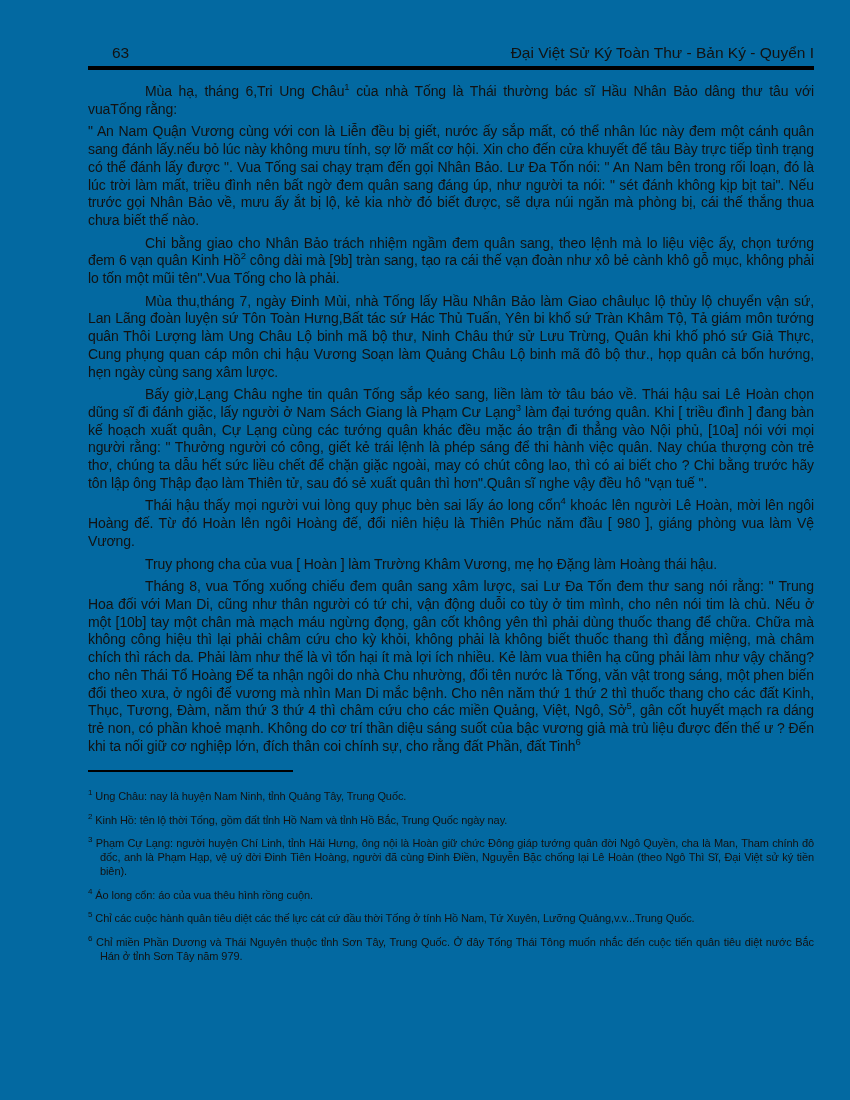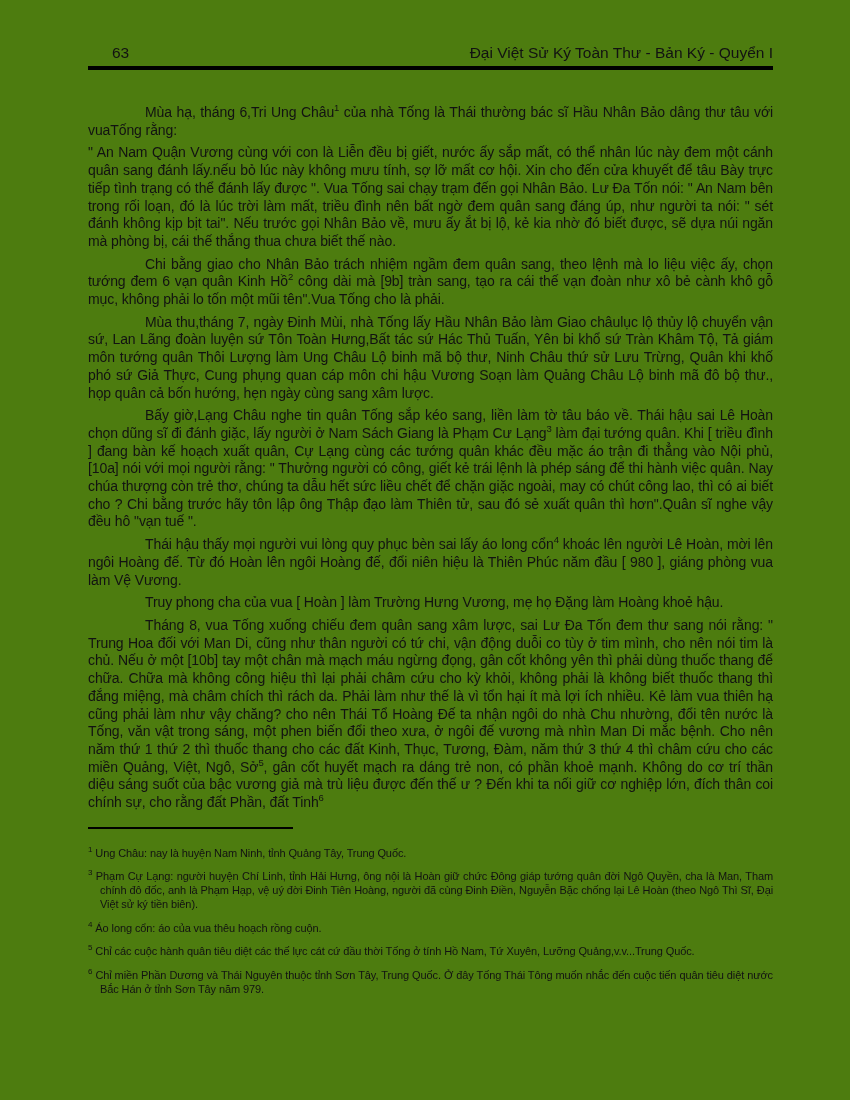--- a/index.html
+++ b/index.html
@@ -1,40 +1,40 @@
 <!DOCTYPE html>
 <html><head>
 <meta charset="utf-8">
 <style>
   html, body { margin: 0; padding: 0; background: #ffffff; }
   .page {
     position: relative;
     width: 850px;
     height: 1100px;
     box-sizing: border-box;
-    background: #4d7c0f;
+    background: #0369a1;
     color: #121212;
     font-family: "Liberation Sans", "DejaVu Sans", sans-serif;
-    padding: 44px 77px 0 88px;
+    padding: 44px 36px 0 88px;
     overflow: hidden;
   }
   .page-header {
     display: flex;
     align-items: baseline;
     font-size: 15.5px;
   }
   .page-number { width: 60px; padding-left: 24px; }
   .page-title { flex: 1; text-align: right; }
   .header-rule {
     height: 4px;
     background: #000000;
     margin-top: 4px;
   }
   .content {
-    margin-top: 34px;
+    margin-top: 13px;
     font-size: 14px;
     line-height: 17.7px;
     text-align: justify;
     letter-spacing: -0.1px;
   }
   .content p { margin: 0 0 5px 0; }
   .content p.indent { text-indent: 57px; }
   sup { font-size: 9.5px; line-height: 0; }
   .bold { font-weight: normal; }
   .footnote-separator {
@@ -68,27 +68,28 @@
   </div>
   <div class="header-rule"></div>
 
   <div class="content">
     <p class="indent"><span>Mùa hạ, tháng 6,Tri Ung Châu</span><sup>1</sup><span> của nhà Tống là  Thái thường bác sĩ Hầu Nhân Bảo dâng thư tâu với vuaTống rằng:</span></p>
     <p><span>" An Nam Quận Vương cùng với con là Liễn đều bị giết, nước ấy sắp mất, có thể nhân lúc này đem một cánh quân sang đánh lấy.nếu bỏ lúc này không mưu tính, sợ lỡ mất cơ hội. Xin cho đến cửa khuyết để tâu Bày trực tiếp tình trạng có thể đánh lấy được ". Vua Tống sai chạy trạm đến gọi Nhân Bảo. Lư Đa Tốn nói: " An Nam bên trong rối loạn, đó là lúc trời làm mất, triều đình nên bất ngờ đem quân sang đáng úp, như người ta nói: " sét đánh không kịp bịt tai". Nếu trước gọi Nhân Bảo về, mưu ấy ắt bị lộ, kẻ kia nhờ đó biết được, sẽ dựa núi ngăn mà phòng bị, cái thế thắng thua chưa biết thế nào.</span></p>
     <p class="indent"><span>Chi bằng giao cho Nhân Bảo trách nhiệm ngầm đem quân sang, theo lệnh mà lo liệu việc ấy, chọn tướng đem 6 vạn quân Kinh Hồ</span><sup>2</sup><span> công dài mà [</span><span class="bold">9b</span><span>] tràn sang, tạo ra cái thế vạn đoàn như xô bẻ cành khô gỗ mục, không phải lo tốn một mũi tên".Vua Tống cho là phải.</span></p>
     <p class="indent"><span>Mùa thu,tháng 7, ngày Đinh Mùi, nhà Tống lấy Hầu Nhân Bảo làm Giao châulục lộ thủy lộ chuyển vận sứ, Lan Lãng đoàn luyện sứ Tôn Toàn Hưng,Bất tác sứ Hác Thủ Tuấn, Yên bi khổ sứ Tràn Khâm Tộ, Tả giám môn tướng quân Thôi Lượng làm Ung Châu Lộ binh mã bộ thư, Ninh Châu thứ sử Lưu Trừng, Quân khi khố phó sứ Giả Thực, Cung phụng quan cáp môn chi hậu Vương Soạn làm Quảng Châu Lộ binh mã đô bộ thư., họp quân cả bốn hướng, hẹn ngày cùng sang xâm lược.</span></p>
     <p class="indent"><span>Bấy giờ,Lạng Châu nghe tin quân Tống sắp kéo sang, liền làm tờ tâu báo về. Thái hậu sai Lê Hoàn chọn dũng sĩ đi đánh giặc, lấy người ở Nam Sách Giang là Phạm Cư Lạng</span><sup>3</sup><span> làm đại tướng quân. Khi [ triều đình ] đang bàn kế hoạch xuất quân, Cự Lạng cùng các tướng quân khác đều mặc áo trận đi thẳng vào Nội phủ, </span><span class="bold">[10a]</span><span> nói với mọi người rằng: " Thưởng người có công, giết kẻ trái lệnh là phép sáng để thi hành việc quân. Nay chúa thượng còn trẻ thơ, chúng ta dẫu hết sức liều chết để chặn giặc ngoài, may có chút công lao, thì có ai biết cho ? Chi bằng trước hãy tôn lập ông Thập đạo làm Thiên tử, sau đó sẻ xuất quân thì hơn".Quân sĩ nghe vậy đều hô "vạn tuế ".</span></p>
     <p class="indent"><span>Thái hậu thấy mọi người vui lòng quy phục bèn sai lấy áo long cổn</span><sup>4</sup><span> khoác lên người Lê Hoàn, mời lên ngôi Hoàng đế. Từ đó Hoàn lên ngôi Hoàng đế, đổi niên hiệu là Thiên Phúc năm đầu [ 980 ], giáng phòng vua làm Vệ Vương.</span></p>
-    <p class="indent"><span>Truy phong cha của vua [ Hoàn ] làm Trường Hưng Vương, mẹ họ Đặng làm Hoàng khoẻ hậu.</span></p>
+    <p class="indent"><span>Truy phong cha của vua [ Hoàn ] làm Trường Khâm Vương, mẹ họ Đặng làm Hoàng thái hậu.</span></p>
     <p class="indent"><span>Tháng 8, vua Tống xuống chiếu đem quân sang xâm lược, sai Lư Đa Tốn đem thư sang nói rằng: " Trung Hoa đối với Man Di, cũng như thân người có tứ chi, vận động duỗi co tùy ở tim mình, cho nên nói tim là chủ. Nếu ở một [10b] tay một chân mà mạch máu ngừng đọng, gân cốt không yên thì phải dùng thuốc thang để chữa. Chữa mà không công hiệu thì lại phải châm cứu cho kỳ khỏi, không phải là không biết thuốc thang thì đắng miệng, mà châm chích thì rách da. Phải làm như thế là vì tổn hại ít mà lợi ích nhiều. Kẻ làm vua thiên hạ cũng phải làm như vậy chăng? cho nên Thái Tổ Hoàng Đế ta nhận ngôi do nhà Chu nhường, đổi tên nước là Tống, văn vật trong sáng, một phen biến đổi theo xưa, ở ngôi đế vương mà nhìn Man Di mắc bệnh. Cho nên năm thứ 1 thứ 2 thì thuốc thang cho các đất Kinh, Thục, Tương, Đàm, năm thứ 3 thứ 4 thì châm cứu cho các miền Quảng, Việt, Ngô, Sở</span><sup>5</sup><span>, gân cốt huyết mạch ra dáng trẻ non, có phần khoẻ mạnh. Không do cơ trí thần diệu sáng suốt của bậc vương giả mà trù liệu được đến thế ư ? Đến khi ta nối giữ cơ nghiệp lớn, đích thân coi chính sự, cho rằng đất Phần, đất Tinh</span><sup>6</sup></p>
   </div>
 
   <div class="footnote-separator"></div>
 
   <div class="footnotes">
     <div class="footnote"><sup>1</sup> <span>Ung Châu: nay là huyện Nam Ninh, tỉnh Quảng Tây, Trung Quốc.</span></div>
+    <div class="footnote"><sup>2</sup> <span>Kinh Hồ: tên lộ thời Tống, gồm đất tỉnh Hồ Nam và tỉnh Hồ Bắc, Trung Quốc ngày nay.</span></div>
     <div class="footnote"><sup>3</sup> <span>Phạm Cự Lạng: người huyện Chí Linh, tỉnh Hải Hưng, ông nội là Hoàn giữ chức Đông giáp tướng quân đời Ngô Quyền, cha là Man, Tham chính đô đốc, anh là Phạm Hạp, vệ uý đời Đinh Tiên Hoàng, người đã cùng Đinh Điền, Nguyễn Bặc chống lại Lê Hoàn (theo Ngô Thì Sĩ, Đại Việt sử ký tiền biên).</span></div>
-    <div class="footnote"><sup>4</sup> <span>Áo long cổn: áo của vua thêu hoạch rồng cuộn.</span></div>
+    <div class="footnote"><sup>4</sup> <span>Áo long cổn: áo của vua thêu hình rồng cuộn.</span></div>
     <div class="footnote"><sup>5</sup> <span>Chỉ các cuộc hành quân tiêu diệt các thế lực cát cứ đầu thời Tống ở tính Hồ Nam, Tứ Xuyên, Lưỡng Quảng,v.v...Trung Quốc.</span></div>
     <div class="footnote"><sup>6</sup> <span>Chỉ miền Phần Dương và Thái Nguyên thuộc tỉnh Sơn Tây, Trung Quốc. Ở đây Tống Thái Tông muốn nhắc đến cuộc tiến quân tiêu diệt nước Bắc Hán ở tỉnh Sơn Tây năm 979.</span></div>
   </div>
 
 </div>
 
 </body></html>

